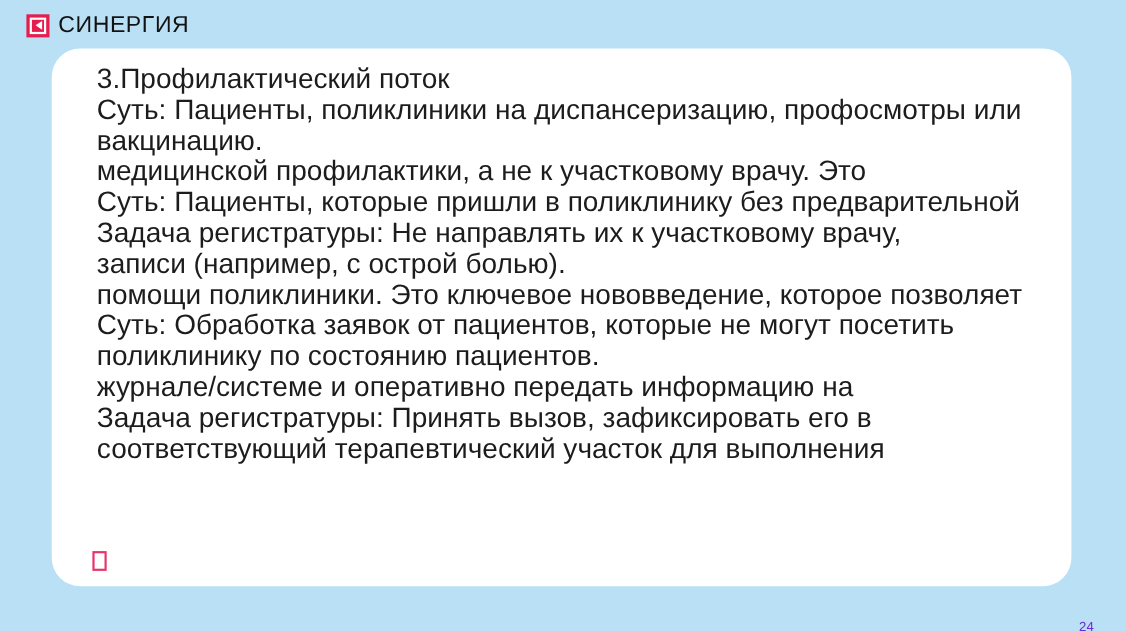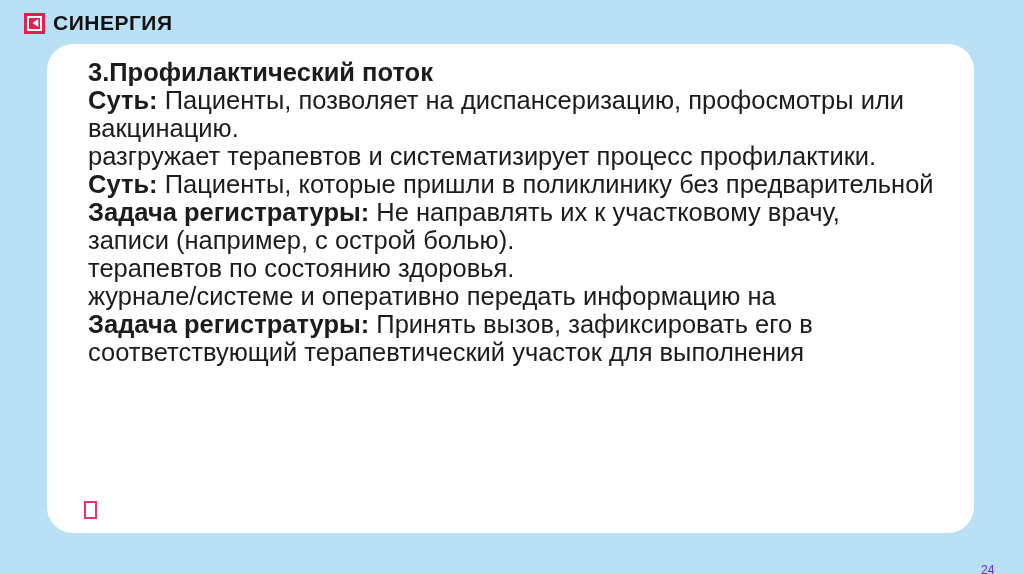--- a/index.html
+++ b/index.html
@@ -16,40 +16,40 @@
   .logo-icon { width: 21px; height: 21px; background: #e51e4f; position: relative; flex: 0 0 auto; }
   .logo-icon .inner-frame { position: absolute; inset: 3px; border: 2px solid #ffffff; }
   .logo-icon .tri {
     position: absolute; top: 50%; left: 50%;
     transform: translate(-45%, -50%);
     width: 0; height: 0;
     border-top: 4px solid transparent;
     border-bottom: 4px solid transparent;
     border-right: 6px solid #ffffff;
   }
-  .logo-text { font-weight: bold; font-size: 21px; color: #121212; letter-spacing: 0.5px; white-space: nowrap; }
+  .logo-text { font-weight: normal; font-size: 21px; color: #121212; letter-spacing: 0.5px; white-space: nowrap; }
 
   
   .panel {
     position: absolute;
     left: 47px; top: 44px;
     width: 927px; height: 489px;
     background: #ffffff;
     border-radius: 26px;
   }
 
   
   .content {
     position: absolute;
     left: 88px; top: 58px;
     font-size: 25.5px;
     color: #1c1c1c;
   }
   .content .line { line-height: 28px; white-space: nowrap; }
-  .content .seg-bold { font-weight: bold; }
+  .content .seg-bold { font-weight: normal; }
 
   
   .mini-mark {
     position: absolute;
     left: 84px; top: 501px;
     width: 9px; height: 14px;
     border: 2px solid #e8356d;
     background: #ffffff;
   }
 
@@ -70,25 +70,27 @@
   </div>
   <div class="logo-text">СИНЕРГИЯ</div>
 </div>
 
 <div class="panel"></div>
 
 <div class="mini-mark"></div>
 
 <div class="content">
     <div class="line"><span class="seg-bold">3.Профилактический поток</span></div>
-    <div class="line"><span class="seg-bold">Суть:</span><span class="seg"> Пациенты, позволяет на диспансеризацию, профосмотры или</span></div>
+    <div class="line"><span class="seg-bold">Суть:</span><span class="seg"> Пациенты, поликлиники на диспансеризацию, профосмотры или</span></div>
     <div class="line"><span class="seg">вакцинацию.</span></div>
-    <div class="line"><span class="seg">разгружает терапевтов и систематизирует процесс профилактики.</span></div>
+    <div class="line"><span class="seg-bold">медицинской профилактики</span><span class="seg">, а не к участковому врачу. Это</span></div>
     <div class="line"><span class="seg-bold">Суть:</span><span class="seg"> Пациенты, которые пришли в поликлинику без предварительной</span></div>
     <div class="line"><span class="seg-bold">Задача регистратуры:</span><span class="seg"> Не направлять их к участковому врачу,</span></div>
     <div class="line"><span class="seg">записи (например, с острой болью).</span></div>
-    <div class="line"><span class="seg">терапевтов по состоянию здоровья.</span></div>
+    <div class="line"><span class="seg-bold">помощи</span><span class="seg"> поликлиники. Это ключевое нововведение, которое позволяет</span></div>
+    <div class="line"><span class="seg-bold">Суть:</span><span class="seg"> Обработка заявок от пациентов, которые не могут посетить</span></div>
+    <div class="line"><span class="seg">поликлинику по состоянию пациентов.</span></div>
     <div class="line"><span class="seg">журнале/системе и оперативно передать информацию на</span></div>
     <div class="line"><span class="seg-bold">Задача регистратуры:</span><span class="seg"> Принять вызов, зафиксировать его в</span></div>
     <div class="line"><span class="seg">соответствующий терапевтический участок для выполнения</span></div>
   </div>
 
 <div class="page-number">24</div>
 
 </body></html>

